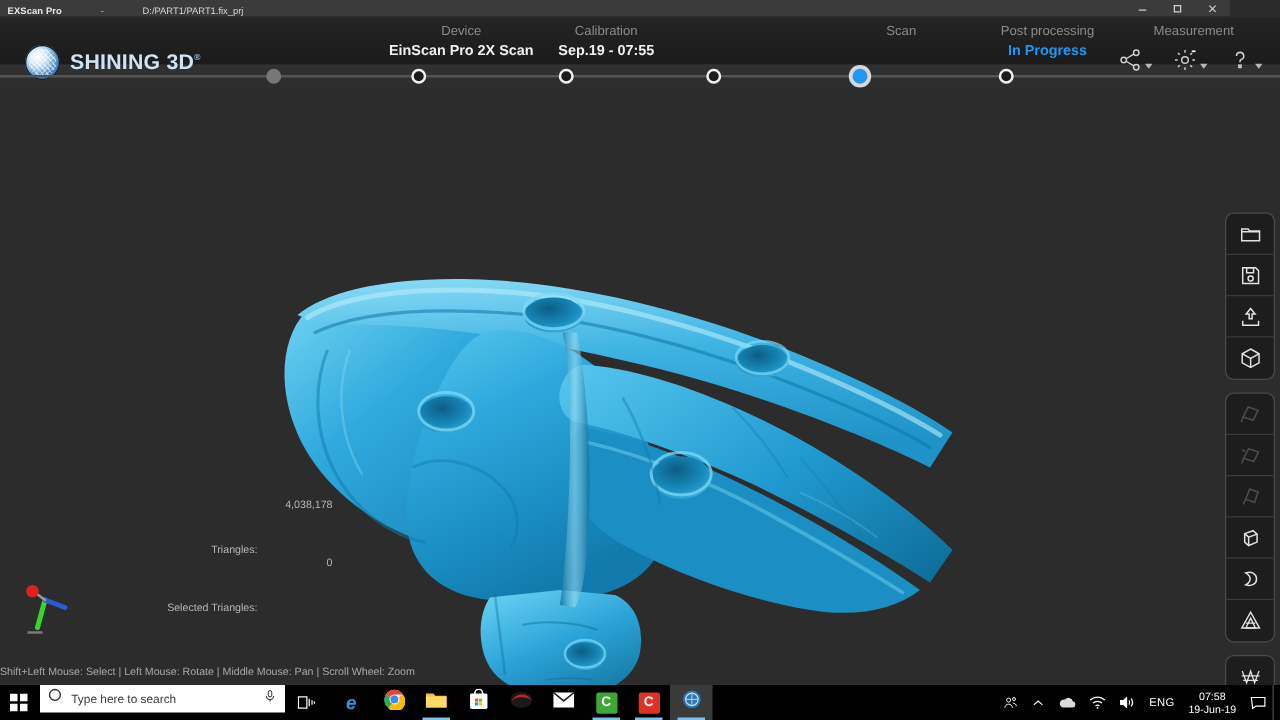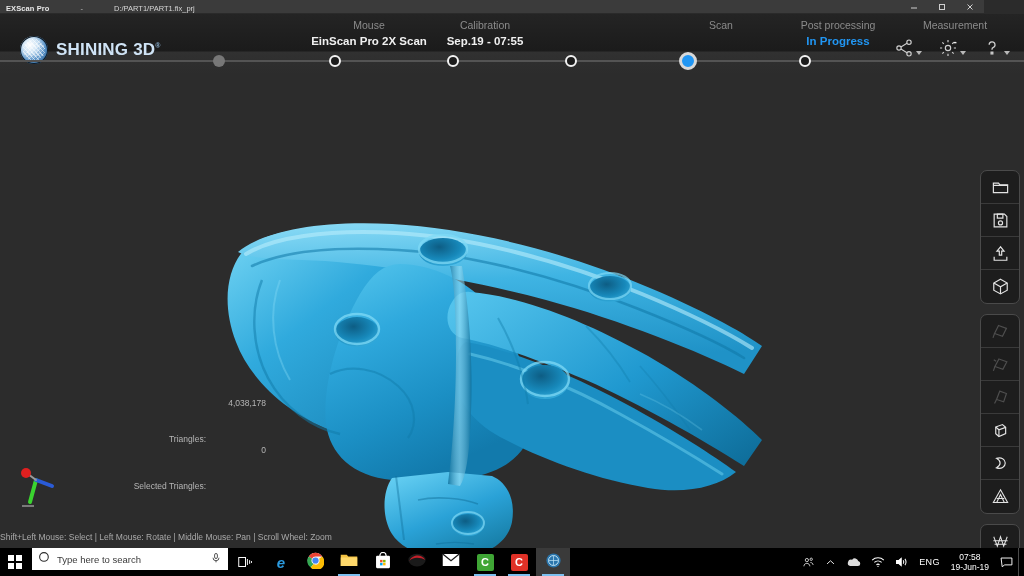--- a/index.html
+++ b/index.html
@@ -241,21 +241,21 @@
 
     <div class="brand">
       <div class="brand-logo"></div>
       <div class="brand-text"><span>SHINING 3D</span><span class="reg">®</span></div>
     </div>
 
     <div class="track"></div>
 
     <div class="steps">
       <div class="step" style="left:144px;">
-        <div class="step-title">Mouse</div>
+        <div class="step-title">Device</div>
         <div class="step-value">EinScan Pro 2X Scan</div>
       </div>
       <div class="step" style="left:260px;">
         <div class="step-title">Calibration</div>
         <div class="step-value">Sep.19 - 07:55</div>
       </div>
       <div class="step" style="left:496px;">
         <div class="step-title">Scan</div>
         <div class="step-value"></div>
       </div>

